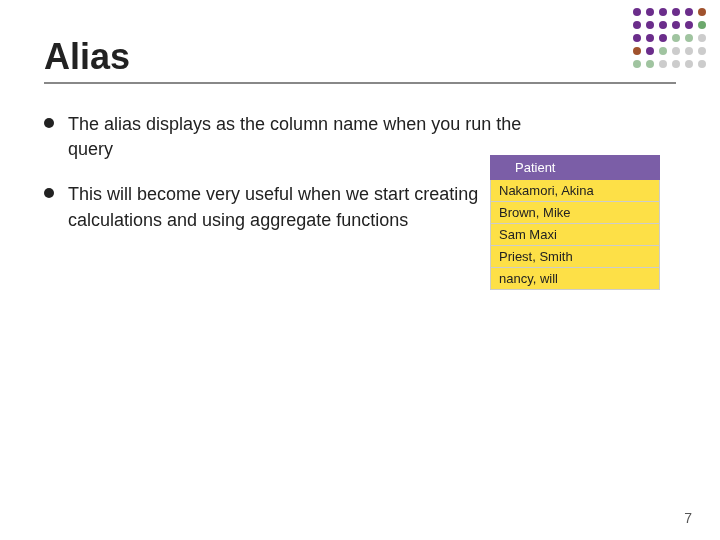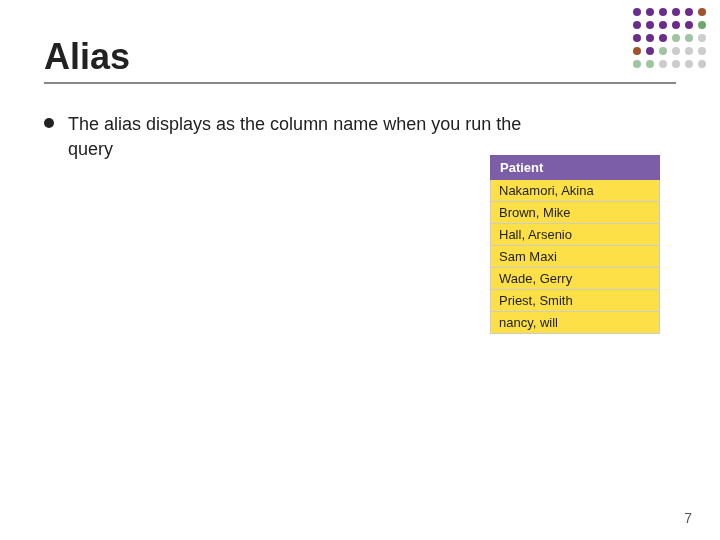--- a/index.html
+++ b/index.html
@@ -89,22 +89,22 @@
     .patient-table {
       border-collapse: collapse;
       width: 100%;
       font-size: 13px;
     }
 
     .patient-table th {
       background: #7b5ea7;
       color: #fff;
       text-align: left;
-      padding: 4px 9px;
-      font-weight: bold;
+      padding: 4px 24px;
+      font-weight: normal;
       border: 1px solid #7b5ea7;
       margin-left: 48px;
     }
 
     .patient-table td {
       padding: 3px 8px;
       border: 1px solid #ccc;
       color: #222;
       background: #fde047;
     }
@@ -155,45 +155,43 @@
   </div>
 
 <h1 class="slide-title">Alias</h1>
 
 <div class="title-rule"></div>
 
 <div class="content">
   <div class="bullet-item">
     <div class="bullet-dot"></div>
     <span class="bullet-text">The alias displays as the column name when you run the query</span>
+  </div>
+  <div class="bullet-item">
+    <div class="bullet-dot"></div>
+    <span class="bullet-text">This will become very useful when we start creating calculations and using aggregate functions</span>
   </div>
 </div>
 
 <div class="patient-table-wrap">
   <table class="patient-table">
     <thead>
       <tr>
         <th>Patient</th>
       </tr>
     </thead>
     <tbody id="table-body">
     <tr>
           <td>Nakamori, Akina</td>
         </tr>
         <tr>
           <td>Brown, Mike</td>
         </tr>
         <tr>
-          <td>Hall, Arsenio</td>
-        </tr>
-        <tr>
           <td>Sam Maxi</td>
-        </tr>
-        <tr>
-          <td>Wade, Gerry</td>
         </tr>
         <tr>
           <td>Priest, Smith</td>
         </tr>
         <tr>
           <td>nancy, will</td>
         </tr>
       </tbody>
   </table>
 </div>

